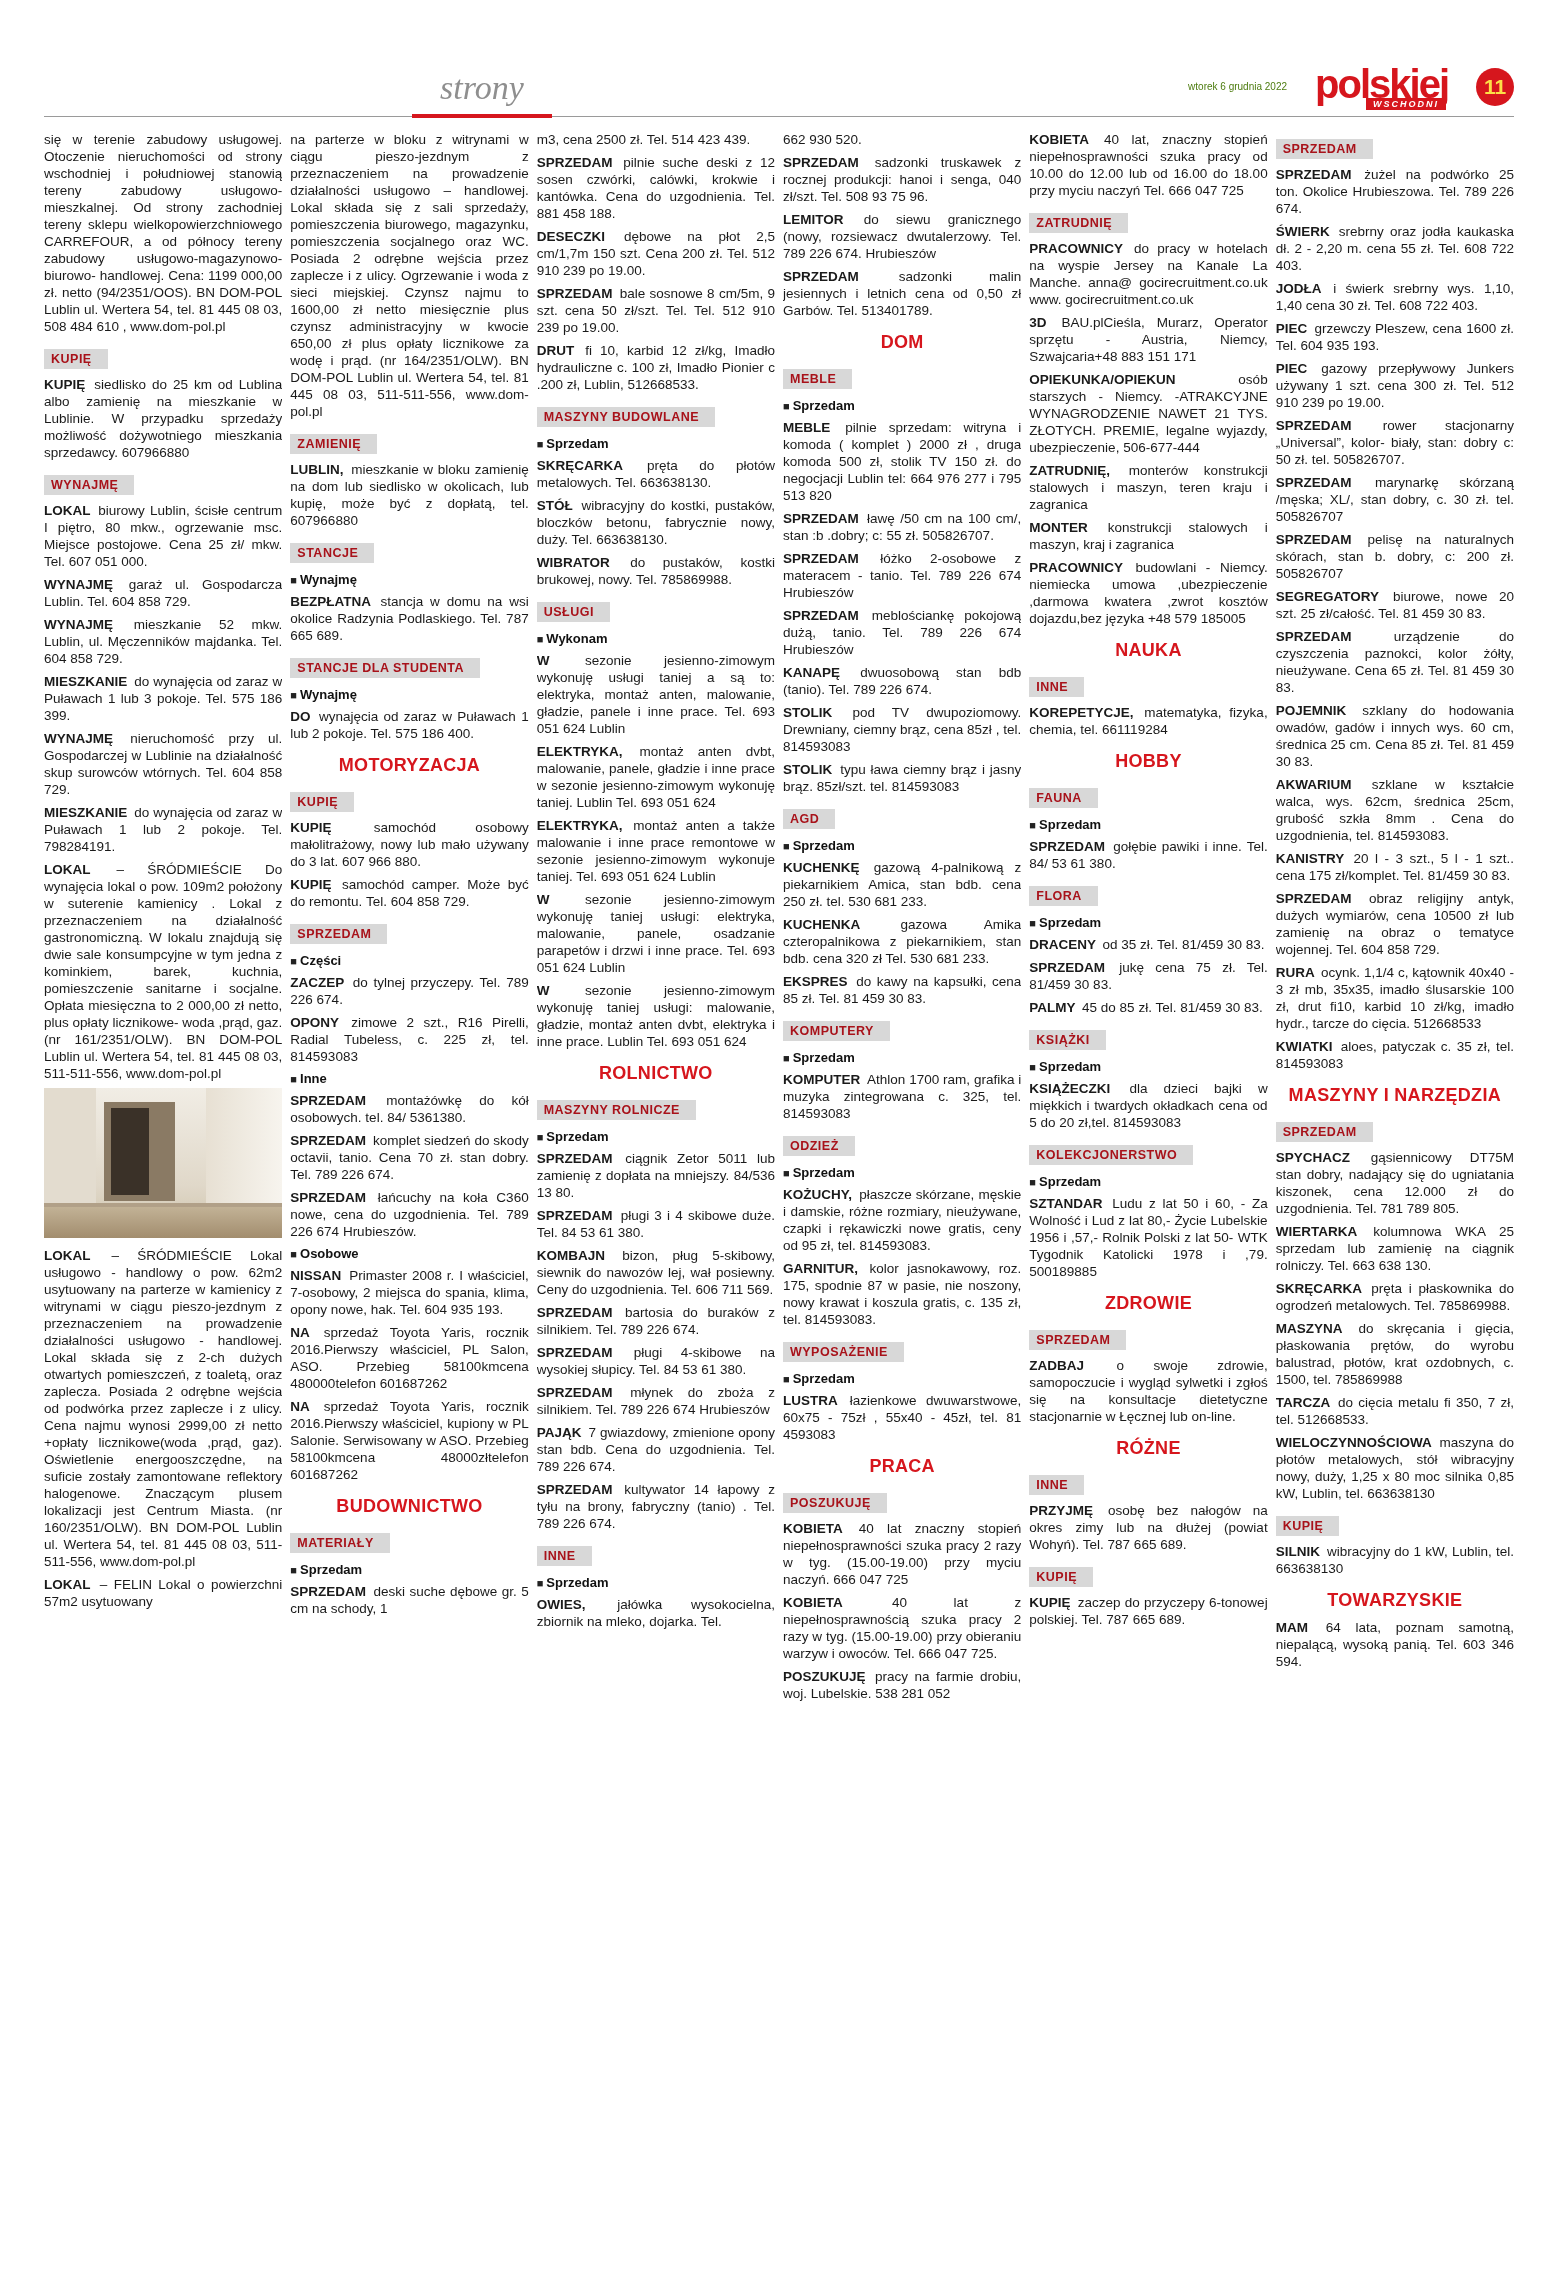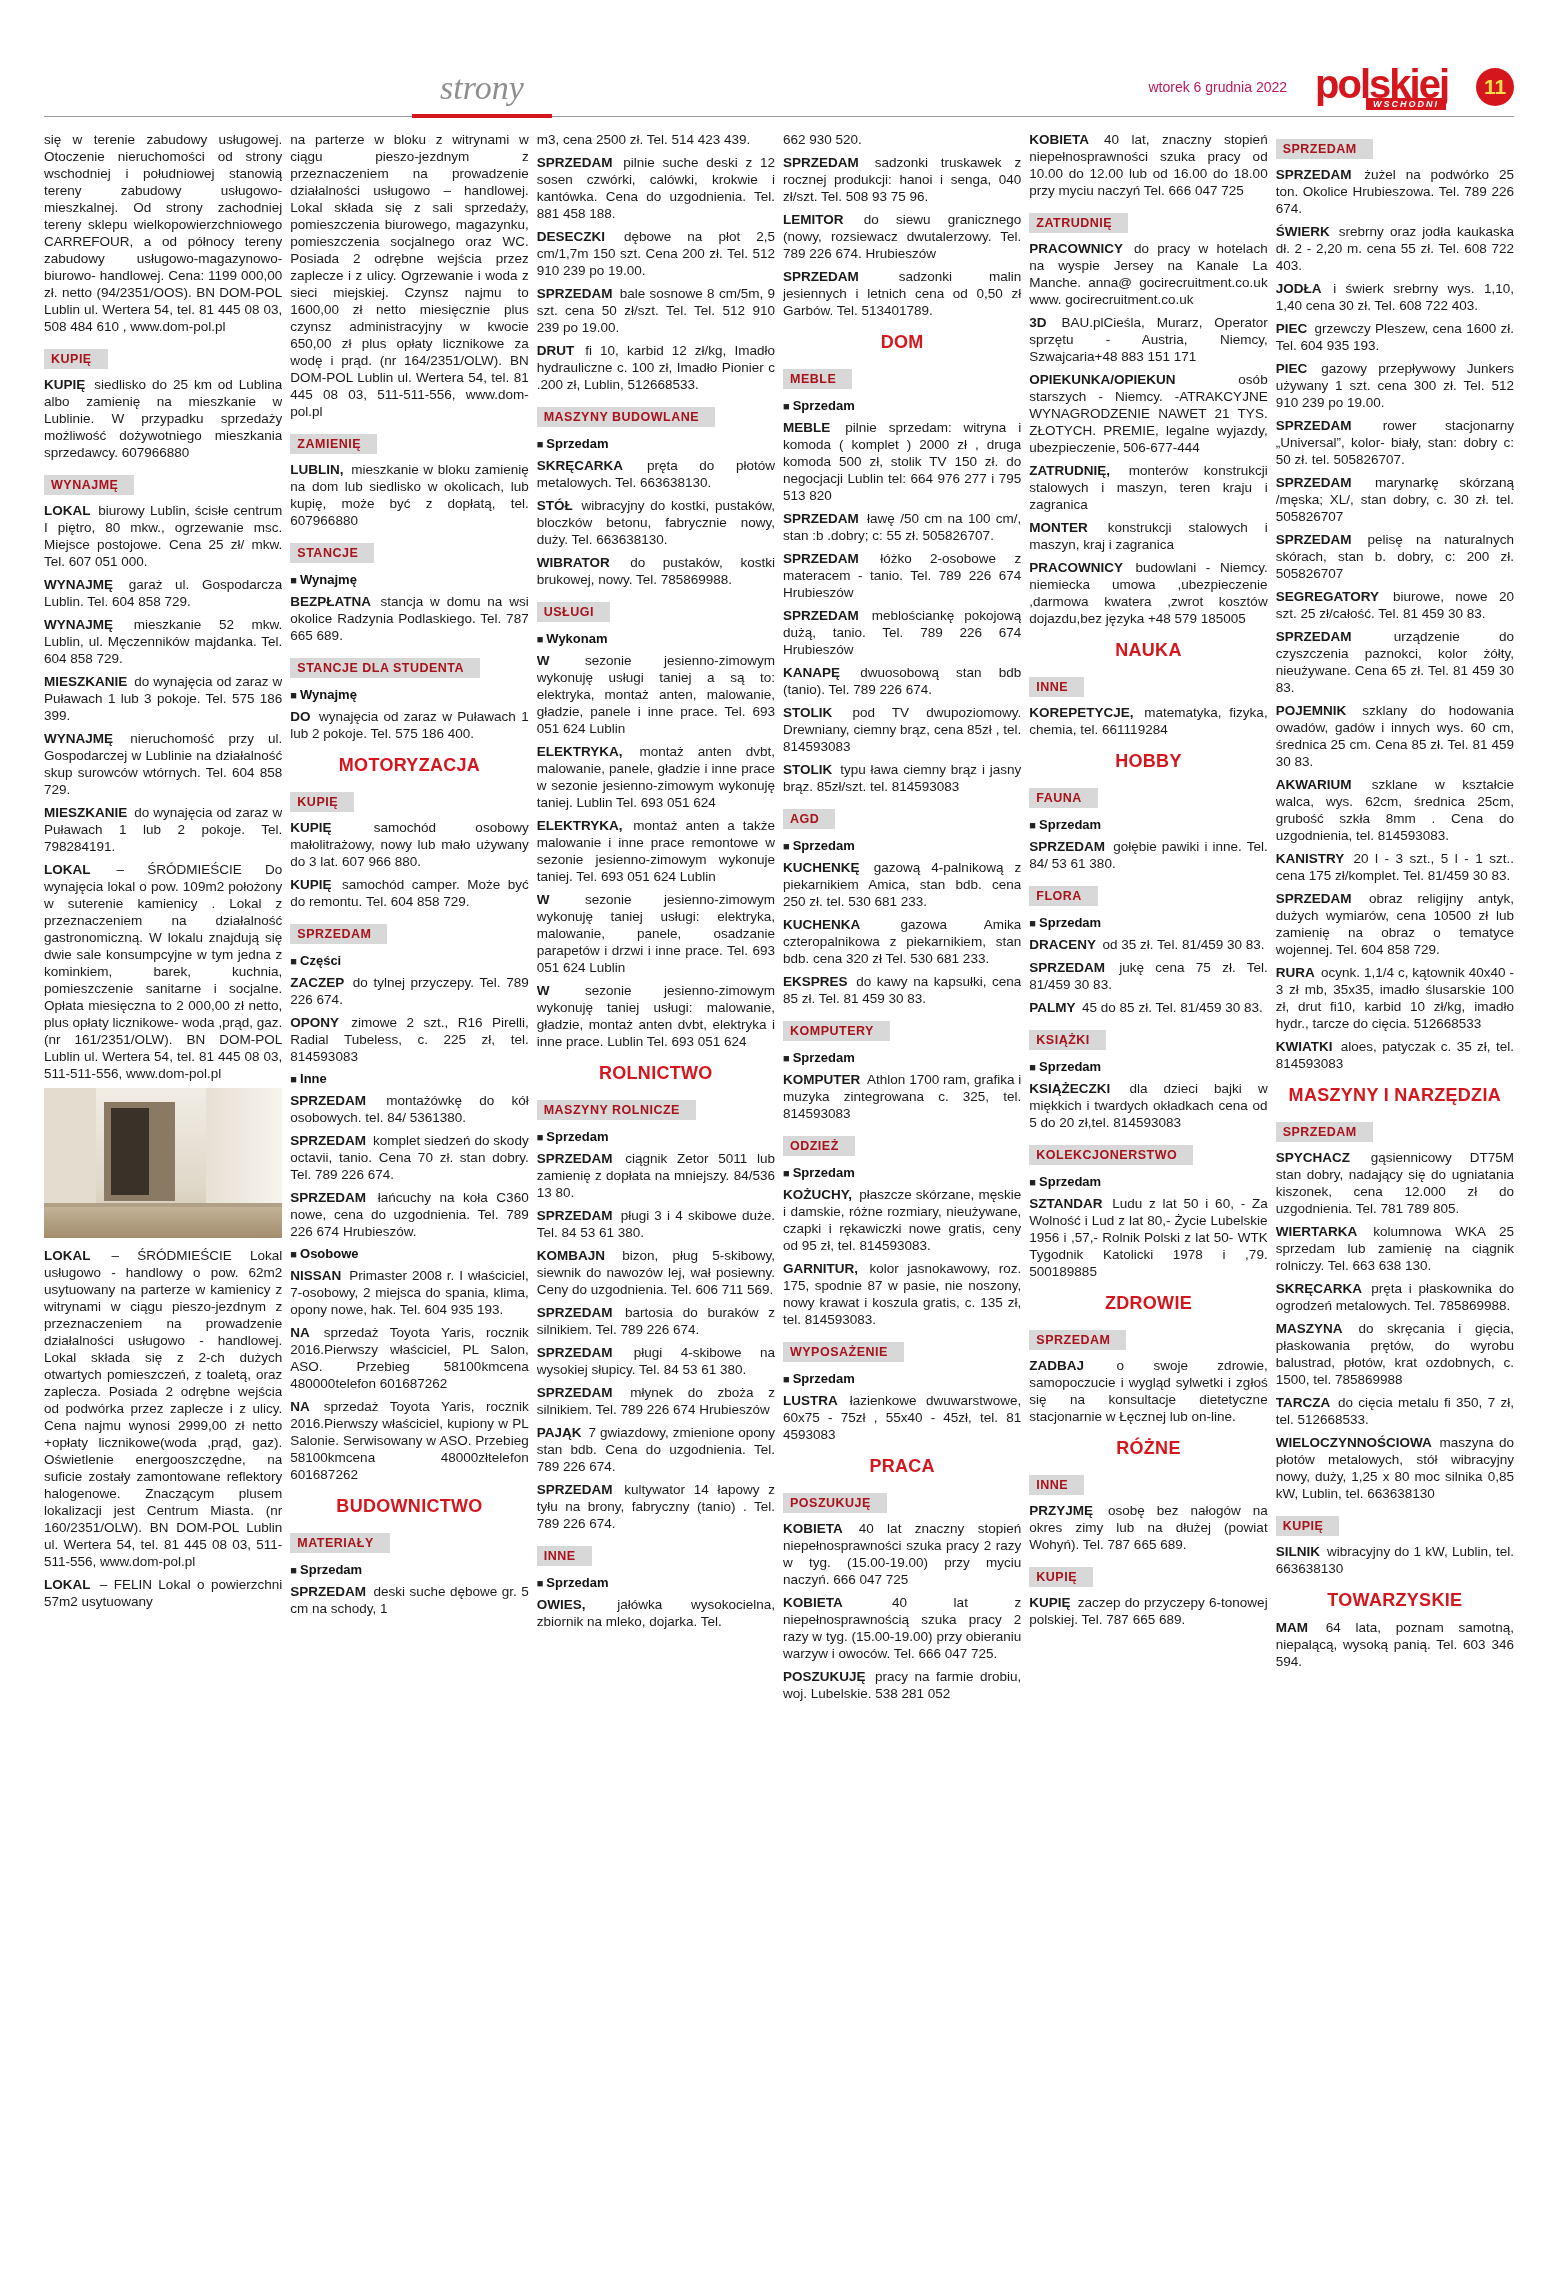--- a/index.html
+++ b/index.html
@@ -2,21 +2,21 @@
 <html style="--accent-red: #d6161d; --box-bg: #d8d8d8; --box-text: #a8121a;"><head>
 <meta charset="utf-8">
 <style>
   html,body{margin:0;padding:0;background:#e8e8e8;}
   .page{width:1558px;height:2281px;background:#ffffff;position:relative;margin:0 auto;
         font-family:"Liberation Sans","DejaVu Sans",sans-serif;color:#1a1a1a;overflow:hidden;}
   .header{position:relative;margin:0 44px;padding-top:56px;height:60px;border-bottom:1px solid #9a9a9a;}
   .section-title{position:absolute;left:368px;bottom:-2px;font-family:"Liberation Serif","DejaVu Serif",serif;
         font-style:italic;font-size:34px;color:#8f8f8f;padding:0 28px 7px;border-bottom:4px solid var(--accent-red,#d6161d);}
   .header-right{position:absolute;right:0;bottom:10px;display:flex;align-items:center;gap:28px;}
-  .issue-date{font-size:14px;color:#be185d;}
+  .issue-date{font-size:10px;color:#4d7c0f;}
   .logo{position:relative;padding-bottom:4px;}
   .logo-main{font-size:40px;line-height:34px;font-weight:bold;color:var(--accent-red,#d6161d);letter-spacing:-2px;}
   .logo-sub{position:absolute;right:2px;bottom:-4px;background:var(--accent-red,#d6161d);color:#fff;
         font-size:9px;font-weight:bold;padding:1px 7px;letter-spacing:2px;font-style:italic;}
   .page-badge{width:38px;height:38px;border-radius:50%;background:var(--accent-red,#d6161d);color:#fde047;
         font-size:21px;font-weight:bold;display:flex;align-items:center;justify-content:center;}
   .cols{display:flex;gap:8px;margin:14px 44px 0;height:2140px;overflow:hidden;}
   .col{flex:1 1 0;min-width:0;overflow:hidden;}
   .ad{font-size:13.5px;line-height:17px;text-align:justify;margin:0 0 6px;}
   .ad b{font-weight:bold;margin-right:3px;}

